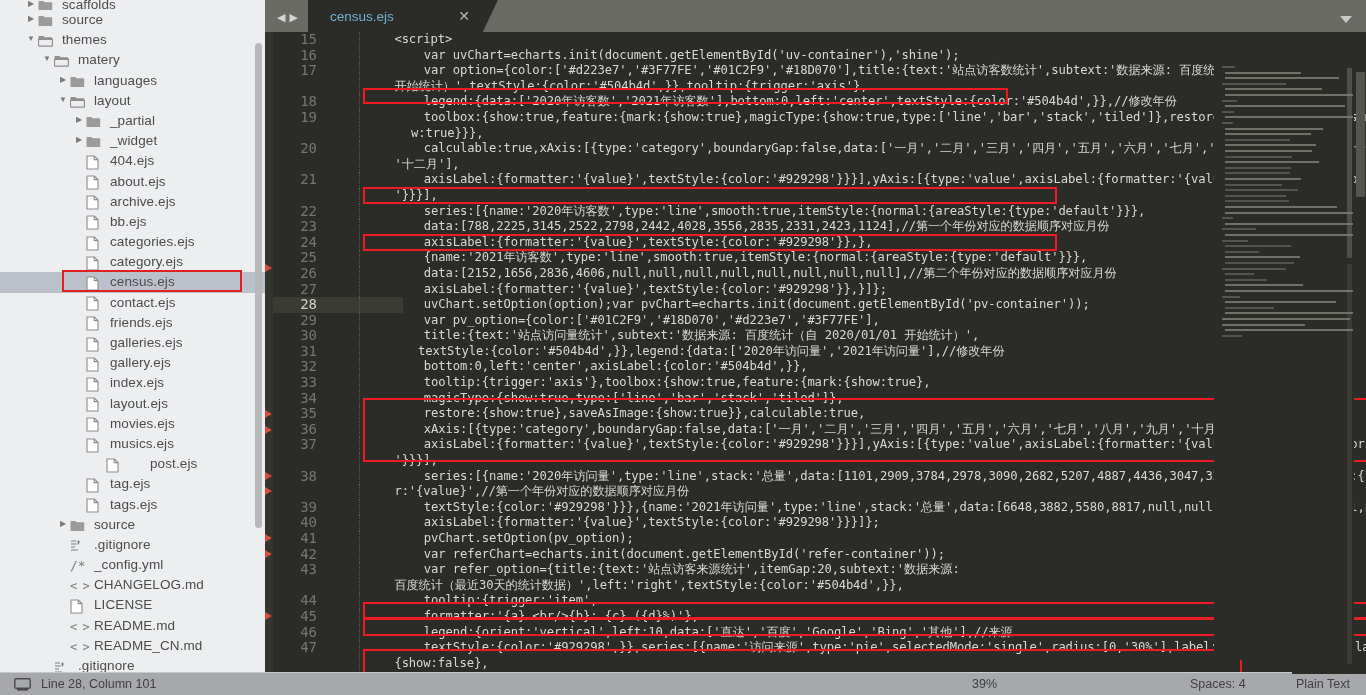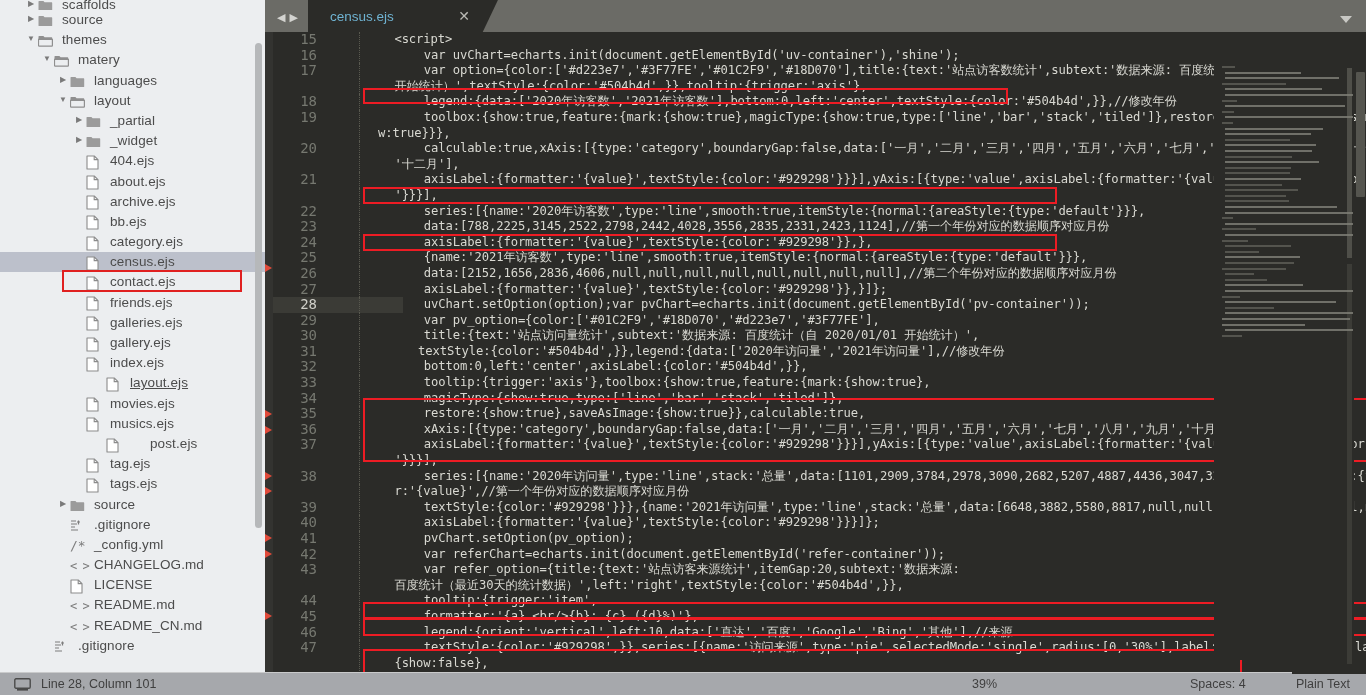--- a/index.html
+++ b/index.html
@@ -293,20 +293,30 @@
             <span class="lbl">bb.ejs</span>
           </div>
           <div class="tree-row" style="padding-left: 72px;">
             <span class="twisty none"></span>
             <span class="ic">
               <svg class="gi" width="13" height="15" viewBox="0 0 13 15">
                 <path d="M1 1h7.2L12 4.6V14H1z" fill="#fff" stroke="#8b8b8b" stroke-width="1.1" stroke-linejoin="round"></path>
                 <path d="M8.2 1v3.6H12" fill="none" stroke="#8b8b8b" stroke-width="1.1"></path>
               </svg>
             </span>
+            <span class="lbl">categories.ejs</span>
+          </div>
+          <div class="tree-row" style="padding-left: 72px;">
+            <span class="twisty none"></span>
+            <span class="ic">
+              <svg class="gi" width="13" height="15" viewBox="0 0 13 15">
+                <path d="M1 1h7.2L12 4.6V14H1z" fill="#fff" stroke="#8b8b8b" stroke-width="1.1" stroke-linejoin="round"></path>
+                <path d="M8.2 1v3.6H12" fill="none" stroke="#8b8b8b" stroke-width="1.1"></path>
+              </svg>
+            </span>
             <span class="lbl">category.ejs</span>
           </div>
           <div class="tree-row sel" style="padding-left: 72px;">
             <span class="twisty none"></span>
             <span class="ic">
               <svg class="gi" width="13" height="15" viewBox="0 0 13 15">
                 <path d="M1 1h7.2L12 4.6V14H1z" fill="#fff" stroke="#8b8b8b" stroke-width="1.1" stroke-linejoin="round"></path>
                 <path d="M8.2 1v3.6H12" fill="none" stroke="#8b8b8b" stroke-width="1.1"></path>
               </svg>
             </span>
@@ -355,21 +365,21 @@
           <div class="tree-row" style="padding-left: 72px;">
             <span class="twisty none"></span>
             <span class="ic">
               <svg class="gi" width="13" height="15" viewBox="0 0 13 15">
                 <path d="M1 1h7.2L12 4.6V14H1z" fill="#fff" stroke="#8b8b8b" stroke-width="1.1" stroke-linejoin="round"></path>
                 <path d="M8.2 1v3.6H12" fill="none" stroke="#8b8b8b" stroke-width="1.1"></path>
               </svg>
             </span>
             <span class="lbl">index.ejs</span>
           </div>
-          <div class="tree-row" style="padding-left: 92px; text-decoration: underline;">
+          <div class="tree-row" style="padding-left: 72px;">
             <span class="twisty none"></span>
             <span class="ic">
               <svg class="gi" width="13" height="15" viewBox="0 0 13 15">
                 <path d="M1 1h7.2L12 4.6V14H1z" fill="#fff" stroke="#8b8b8b" stroke-width="1.1" stroke-linejoin="round"></path>
                 <path d="M8.2 1v3.6H12" fill="none" stroke="#8b8b8b" stroke-width="1.1"></path>
               </svg>
             </span>
             <span class="lbl">layout.ejs</span>
           </div>
           <div class="tree-row" style="padding-left: 72px;">
@@ -539,21 +549,21 @@
               <div class="ctext" style="left: 158.8px;">legend:{data:['2020年访客数','2021年访客数'],bottom:0,left:'center',textStyle:{color:'#504b4d',}},//修改年份</div>
             </div>
             <div class="crow">
               <div class="lnum">19</div>
               <div class="fold-dots"></div>
               <div class="ctext" style="left: 158.8px;">toolbox:{show:true,feature:{mark:{show:true},magicType:{show:true,type:['line','bar','stack','tiled']},restore:{show:true},saveAsImage:{sho</div>
             </div>
             <div class="crow">
               <div class="lnum"></div>
               <div class="fold-dots"></div>
-              <div class="ctext" style="left: 113px;">w:true}}},</div>
+              <div class="ctext" style="left: 146px;">w:true}}},</div>
             </div>
             <div class="crow">
               <div class="lnum">20</div>
               <div class="fold-dots"></div>
               <div class="ctext" style="left: 158.8px;">calculable:true,xAxis:[{type:'category',boundaryGap:false,data:['一月','二月','三月','四月','五月','六月','七月','八月','九月','十月','十一月',</div>
             </div>
             <div class="crow">
               <div class="lnum"></div>
               <div class="fold-dots"></div>
               <div class="ctext" style="left: 129.4px;">'十二月'],</div>

